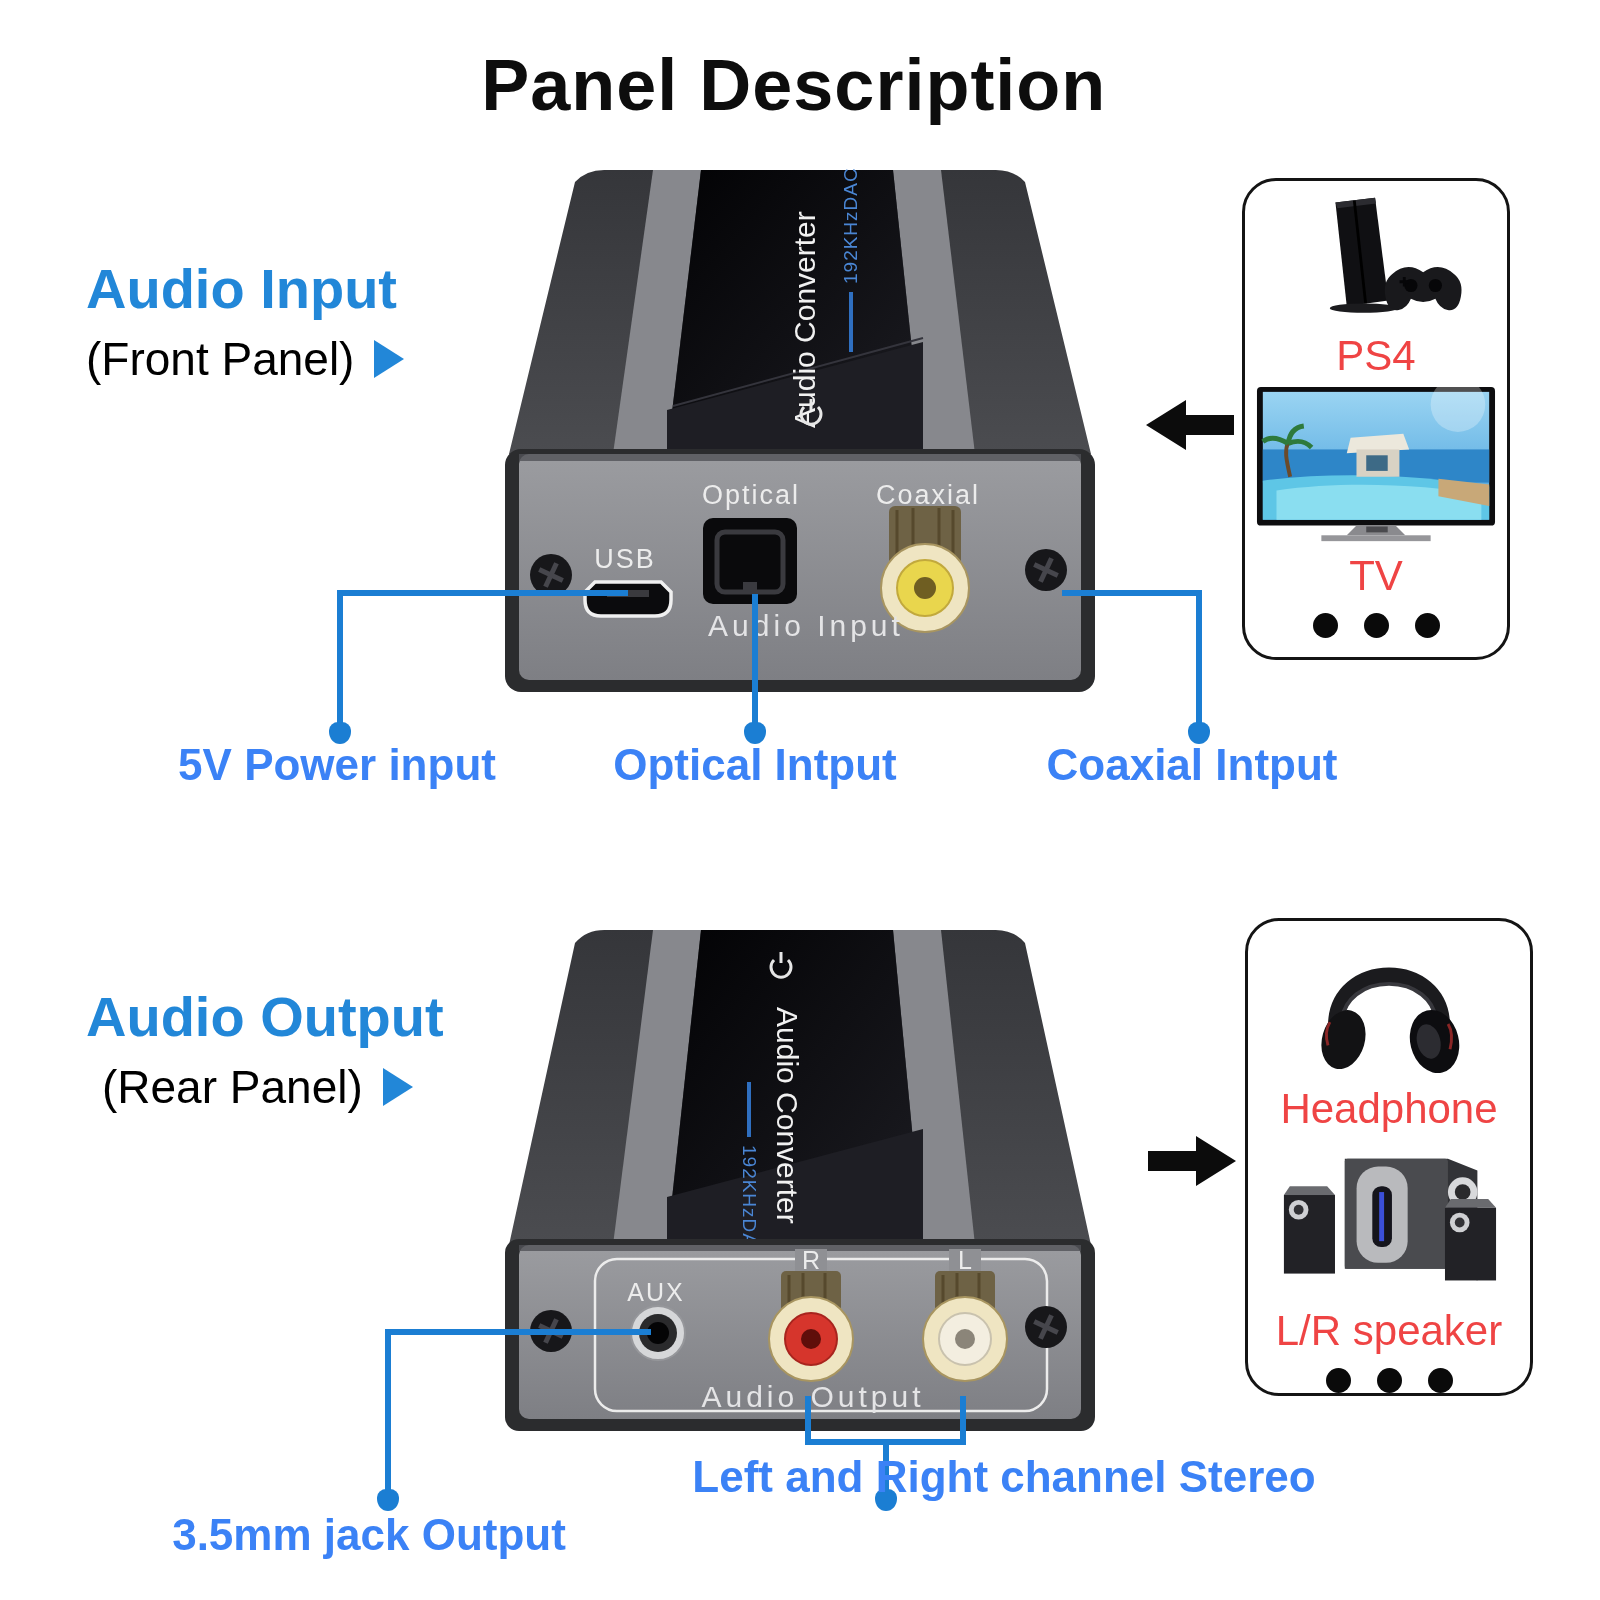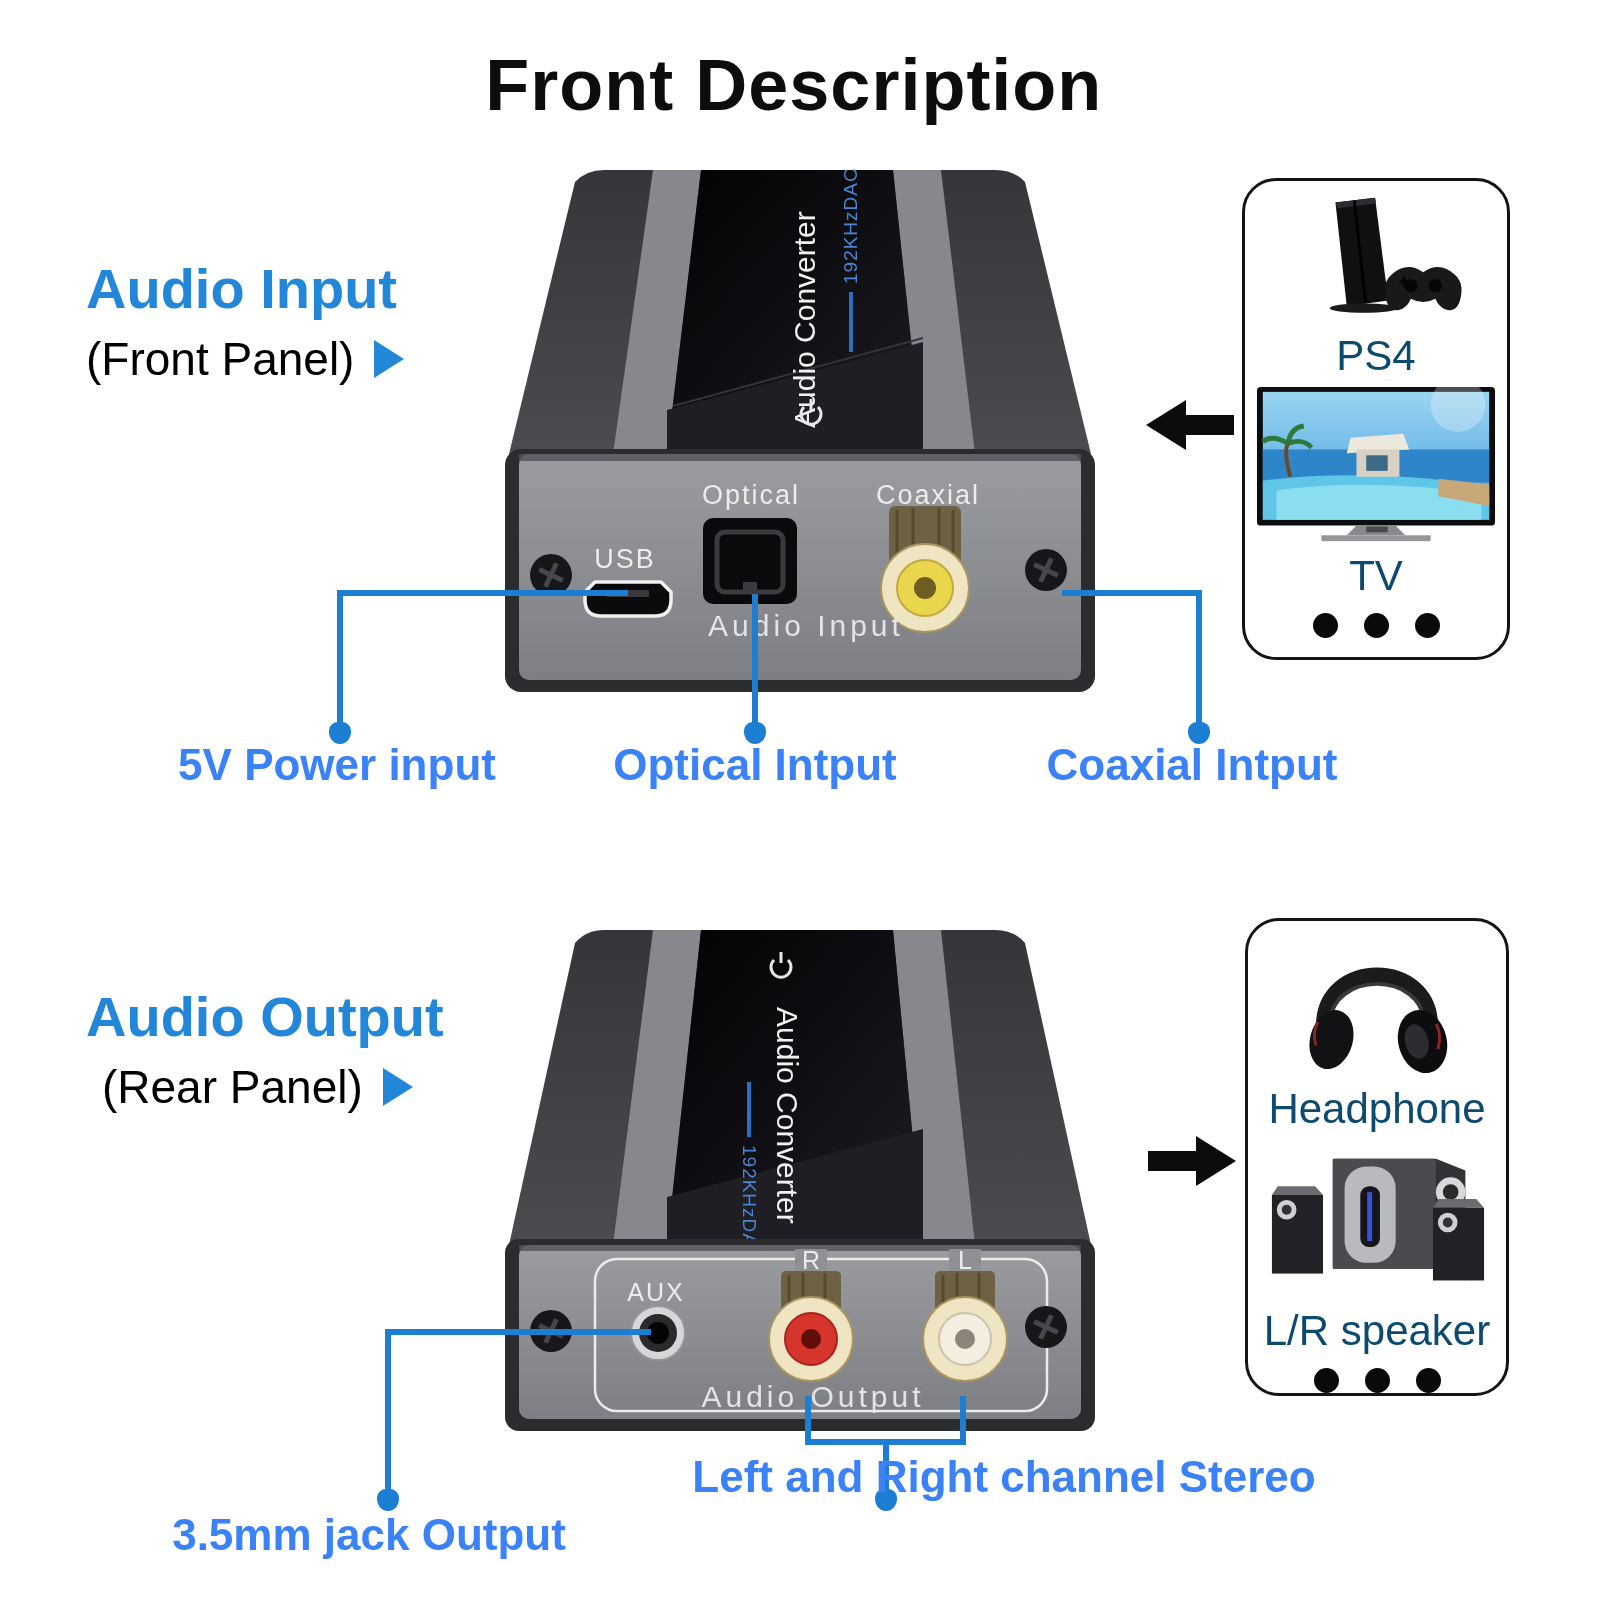--- a/index.html
+++ b/index.html
@@ -14,30 +14,30 @@
        border-bottom:19px solid transparent;display:inline-block;}
   .hline,.vline{background:#1b7ed3;}
   .hline{height:6px;}
   .vline{width:6px;}
   .bdot{width:22px;height:22px;background:#1b7ed3;
         border-radius:46% 46% 54% 54% / 40% 40% 60% 60%;}
   .callout-label{font-size:44px;font-weight:bold;color:#3b82f6;white-space:nowrap;
                  transform:translateX(-50%);}
   .devbox{box-sizing:border-box;border:3px solid #141414;border-radius:34px;background:#fff;
           display:flex;flex-direction:column;align-items:center;}
-  .boxlabel{font-size:42px;color:#0c4a6e;white-space:nowrap;line-height:1.1;}
+  .boxlabel{font-size:42px;color:#ef4444;white-space:nowrap;line-height:1.1;}
   .dots{display:flex;gap:26px;}
   .dots span{width:25px;height:25px;border-radius:50%;background:#0a0a0a;display:block;}
 </style>
 </head>
 <body>
 
 <div id="canvas">
 
-  <div class="abs title">Front Description</div>
+  <div class="abs title">Panel Description</div>
 
   <div class="abs heading" style="left:86px;top:256px;">Audio Input</div>
   <div class="abs subheading" style="left:86px;top:332px;">
     <span>(Front Panel)</span>
     <span class="tri"></span>
   </div>
 
   <svg class="abs" style="left:495px;top:166px;" width="610" height="530" viewBox="0 0 610 530">
     <defs>
       <linearGradient id="f-top" x1="0" y1="0" x2="0" y2="1">
@@ -257,21 +257,21 @@
   <div class="abs vline" style="left:883px;top:1439px;height:52px;"></div>
   <div class="abs bdot" style="left:875px;top:1489px;"></div>
 
   <div class="abs callout-label" style="left:369px;top:1510px;">3.5mm jack Output</div>
   <div class="abs callout-label" style="left:1004px;top:1452px;">Left and Right channel Stereo</div>
 
   <svg class="abs" style="left:1148px;top:1136px;" width="88" height="50" viewBox="0 0 88 50">
     <path d="M0,15 L48,15 L48,0 L88,25 L48,50 L48,35 L0,35 Z" fill="#0c0c0c"></path>
   </svg>
 
-  <div class="abs devbox" style="left:1245px;top:918px;width:264px;height:478px;">
+  <div class="abs devbox" style="left:1245px;top:918px;width:288px;height:478px;">
     <svg width="170" height="146" viewBox="0 0 170 150" style="margin-top:12px;">
       <path d="M30,96 C30,26 140,26 140,96" stroke="#1b1b1e" stroke-width="16" fill="none"></path>
       <path d="M36,96 C36,38 134,38 134,96" stroke="#38383d" stroke-width="4" fill="none"></path>
       <ellipse cx="38" cy="110" rx="22" ry="31" fill="#121214" transform="rotate(16 38 110)"></ellipse>
       <ellipse cx="132" cy="112" rx="25" ry="33" fill="#0d0d10" transform="rotate(-14 132 112)"></ellipse>
       <path d="M24,92 q-6,10 -2,24" stroke="#8a2626" stroke-width="3" fill="none"></path>
       <path d="M146,94 q6,10 2,26" stroke="#8a2626" stroke-width="3" fill="none"></path>
       <ellipse cx="126" cy="112" rx="12" ry="18" fill="#2c2c31" transform="rotate(-14 126 112)"></ellipse>
     </svg>
     <div class="boxlabel" style="margin-top:8px;">Headphone</div>

